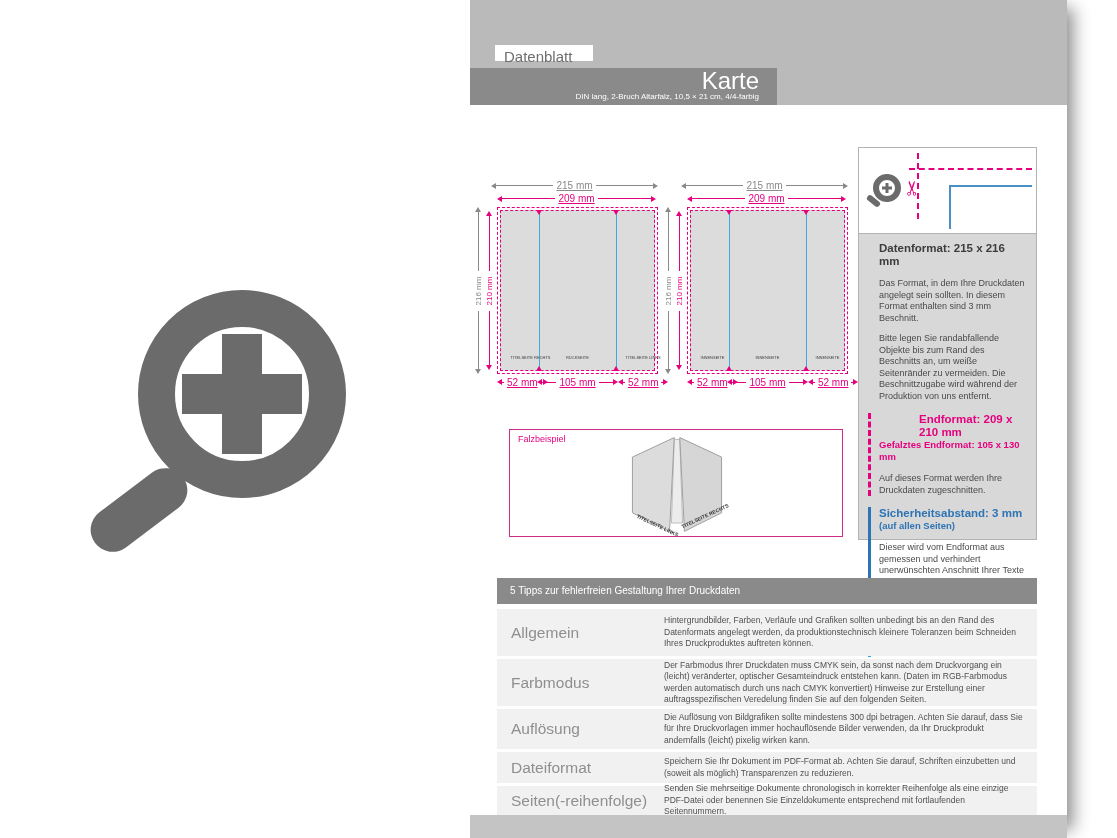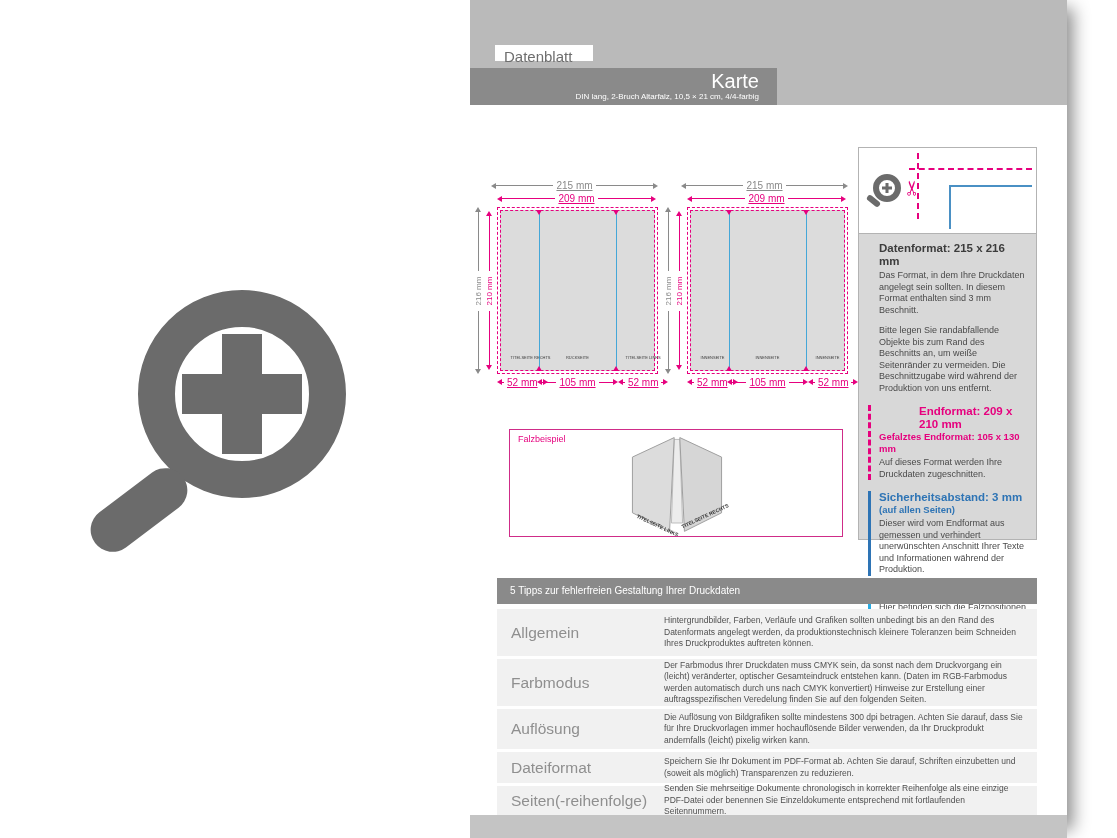--- a/index.html
+++ b/index.html
@@ -16,21 +16,21 @@
 
   
   .page{position:absolute;left:470px;top:0;width:597px;height:838px;background:#ffffff;
         box-shadow:14px 0 16px -8px rgba(0,0,0,0.45);}
   .topband{position:absolute;left:0;top:0;width:100%;height:105px;background:#bababa;}
   .footband{position:absolute;left:0;top:815px;width:100%;height:23px;background:#c4c4c4;}
   .tab{position:absolute;left:25px;top:45px;width:98px;height:16px;background:#ffffff;
        color:#6e6e6e;font-size:15px;line-height:23px;padding-left:9px;box-sizing:border-box;}
   .titlebar{position:absolute;left:0;top:68px;width:307px;height:37px;background:#8a8a8a;
             color:#ffffff;text-align:right;box-sizing:border-box;padding:3px 18px 0 0;}
-  .titlebar .t{font-size:20px;font-weight:400;line-height:20px;}
+  .titlebar .t{font-size:24px;font-weight:400;line-height:20px;}
   .titlebar .s{font-size:8px;line-height:11px;}
 
   
   .hdim{display:flex;align-items:center;font-size:10px;white-space:nowrap;text-decoration:underline;}
   .hdim .ln{flex:1;height:1px;background:currentColor;min-width:2px;}
   .hdim .al{width:0;height:0;border-top:3px solid transparent;border-bottom:3px solid transparent;
             border-right:5px solid currentColor;flex:none;}
   .hdim .ar{width:0;height:0;border-top:3px solid transparent;border-bottom:3px solid transparent;
             border-left:5px solid currentColor;flex:none;}
   .hdim .lbl{padding:0 3px;}
@@ -95,21 +95,21 @@
   .ip-text{position:absolute;left:0;right:0;top:85px;bottom:0;padding:9px 8px 6px 9px;
            box-sizing:border-box;color:#4a4a4a;}
   .ip-sec{margin-bottom:11px;padding-left:11px;}
   .ip-sec.b-mag{border-left:3px dashed #e6007e;padding-left:8px;}
   .ip-sec.b-blue{border-left:3px solid #2e74b5;padding-left:8px;}
   .ip-sec.b-cyan{border-left:3px solid #29abe2;padding-left:8px;}
   .ip-h{font-size:11.5px;font-weight:bold;color:#3c3c3c;line-height:13px;}
   .ip-h.mag{color:#e6007e;padding-left:40px;} .ip-h.blue{color:#2e74b5;} .ip-h.cyan{color:#29abe2;}
   .ip-sub{font-size:9.5px;font-weight:bold;line-height:12px;}
   .ip-sub.mag{color:#e6007e;} .ip-sub.blue{color:#2e74b5;}
-  .ip-b{font-size:9px;line-height:11.5px;margin-top:2px;}
+  .ip-b{font-size:9px;line-height:11.5px;margin-top:10px;}
   .ip-b.gap{margin-top:9px;}
 
   
   .tips-head{position:absolute;left:27px;top:578px;width:540px;height:26px;background:#8a8a8a;
              color:#ffffff;font-size:10px;line-height:26px;padding-left:13px;box-sizing:border-box;}
   .trow{position:absolute;left:27px;width:540px;background:#f1f1f1;display:flex;box-sizing:border-box;}
   .trow .tl{width:163px;flex:none;display:flex;align-items:center;padding-left:14px;
             box-sizing:border-box;color:#8f8f8f;font-size:15.5px;}
   .trow .tt{flex:1;display:flex;align-items:center;padding:4px 12px 4px 4px;
             color:#4f4f4f;font-size:8.5px;line-height:11.5px;}

